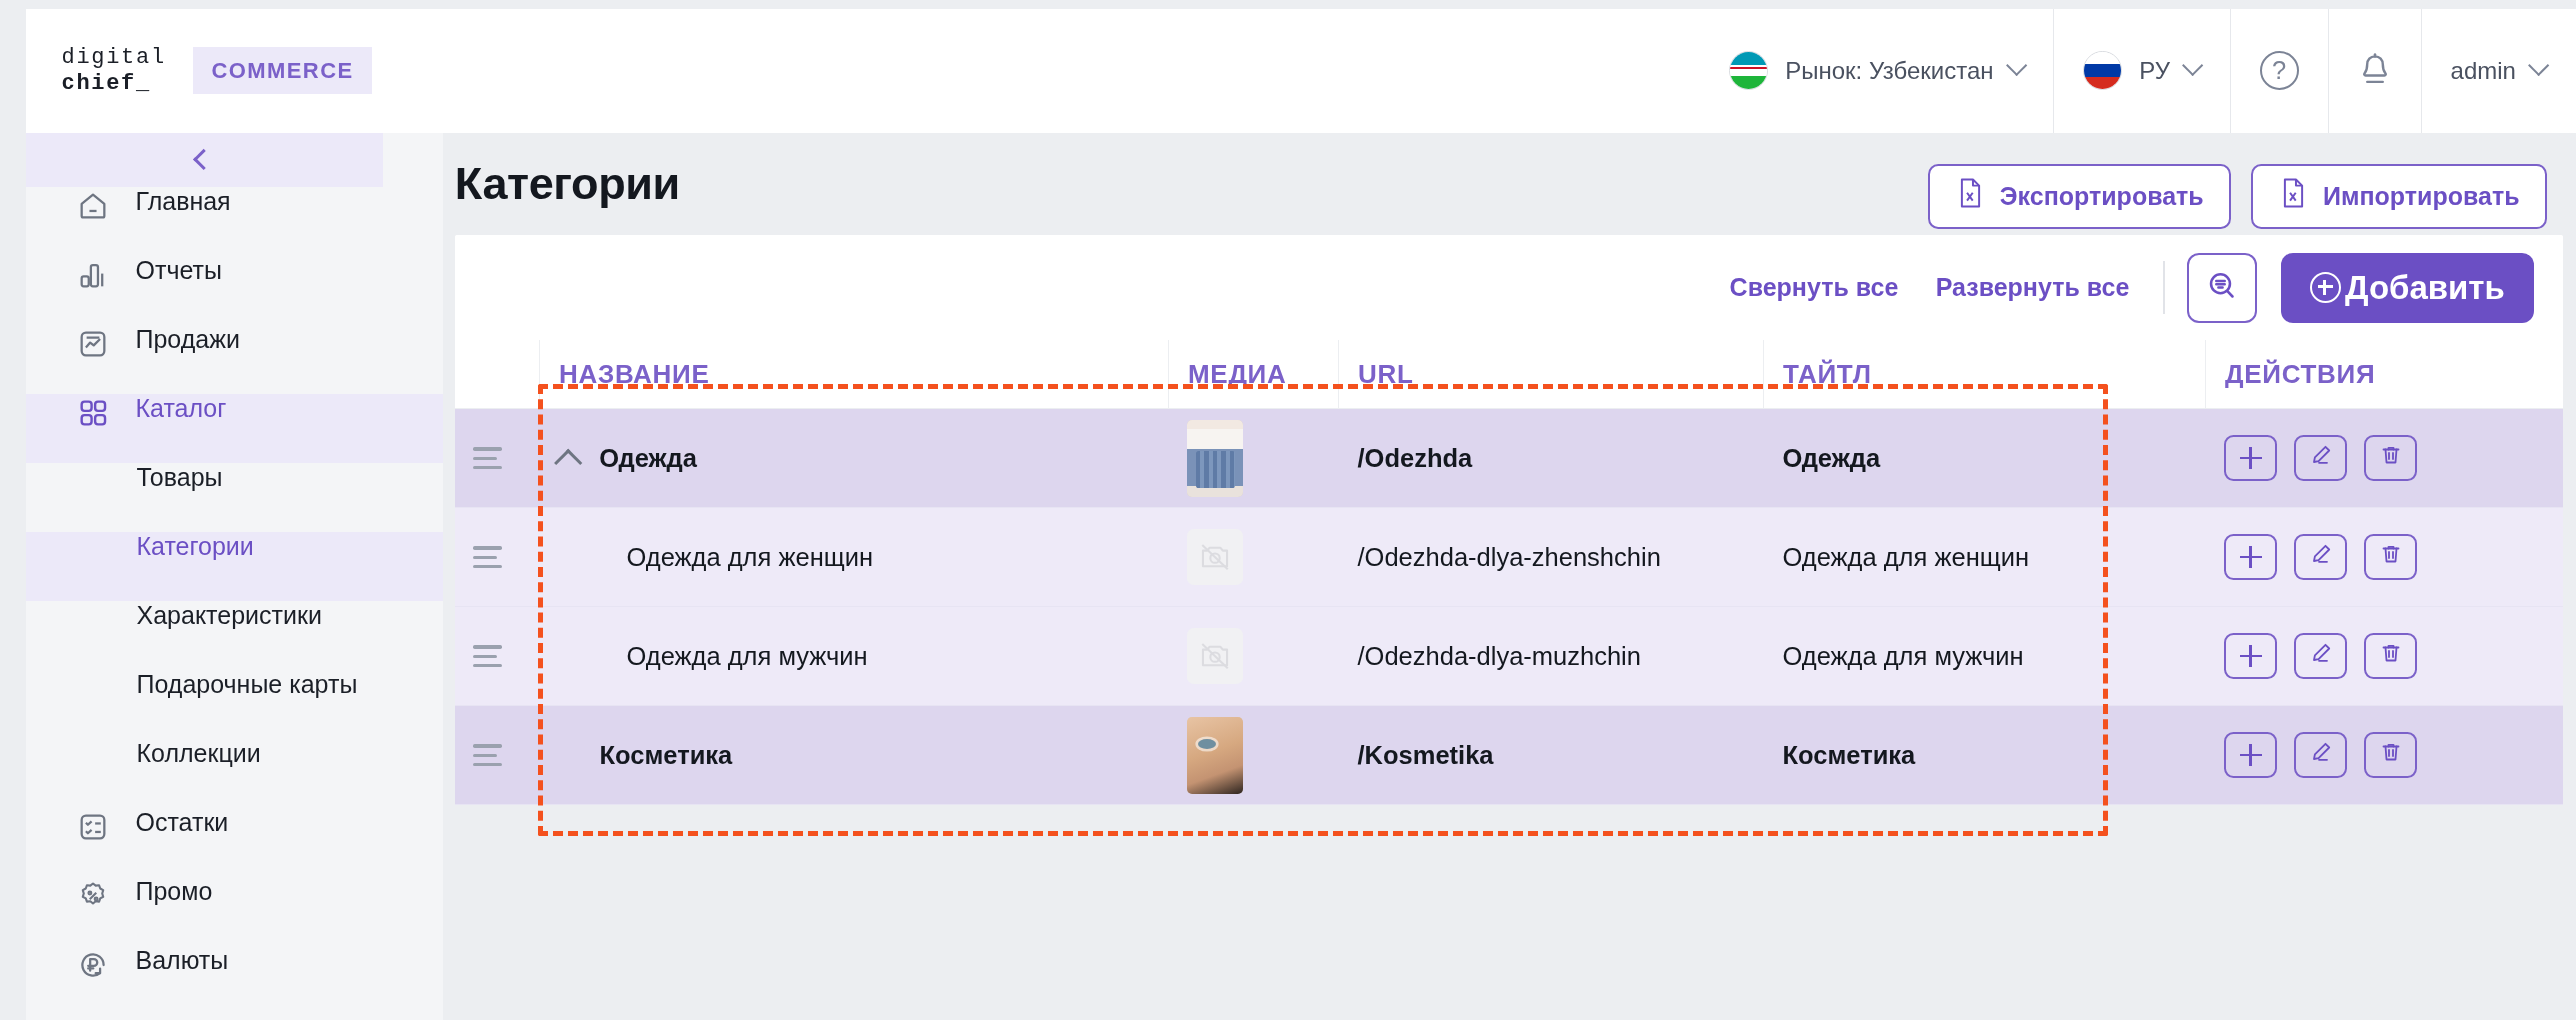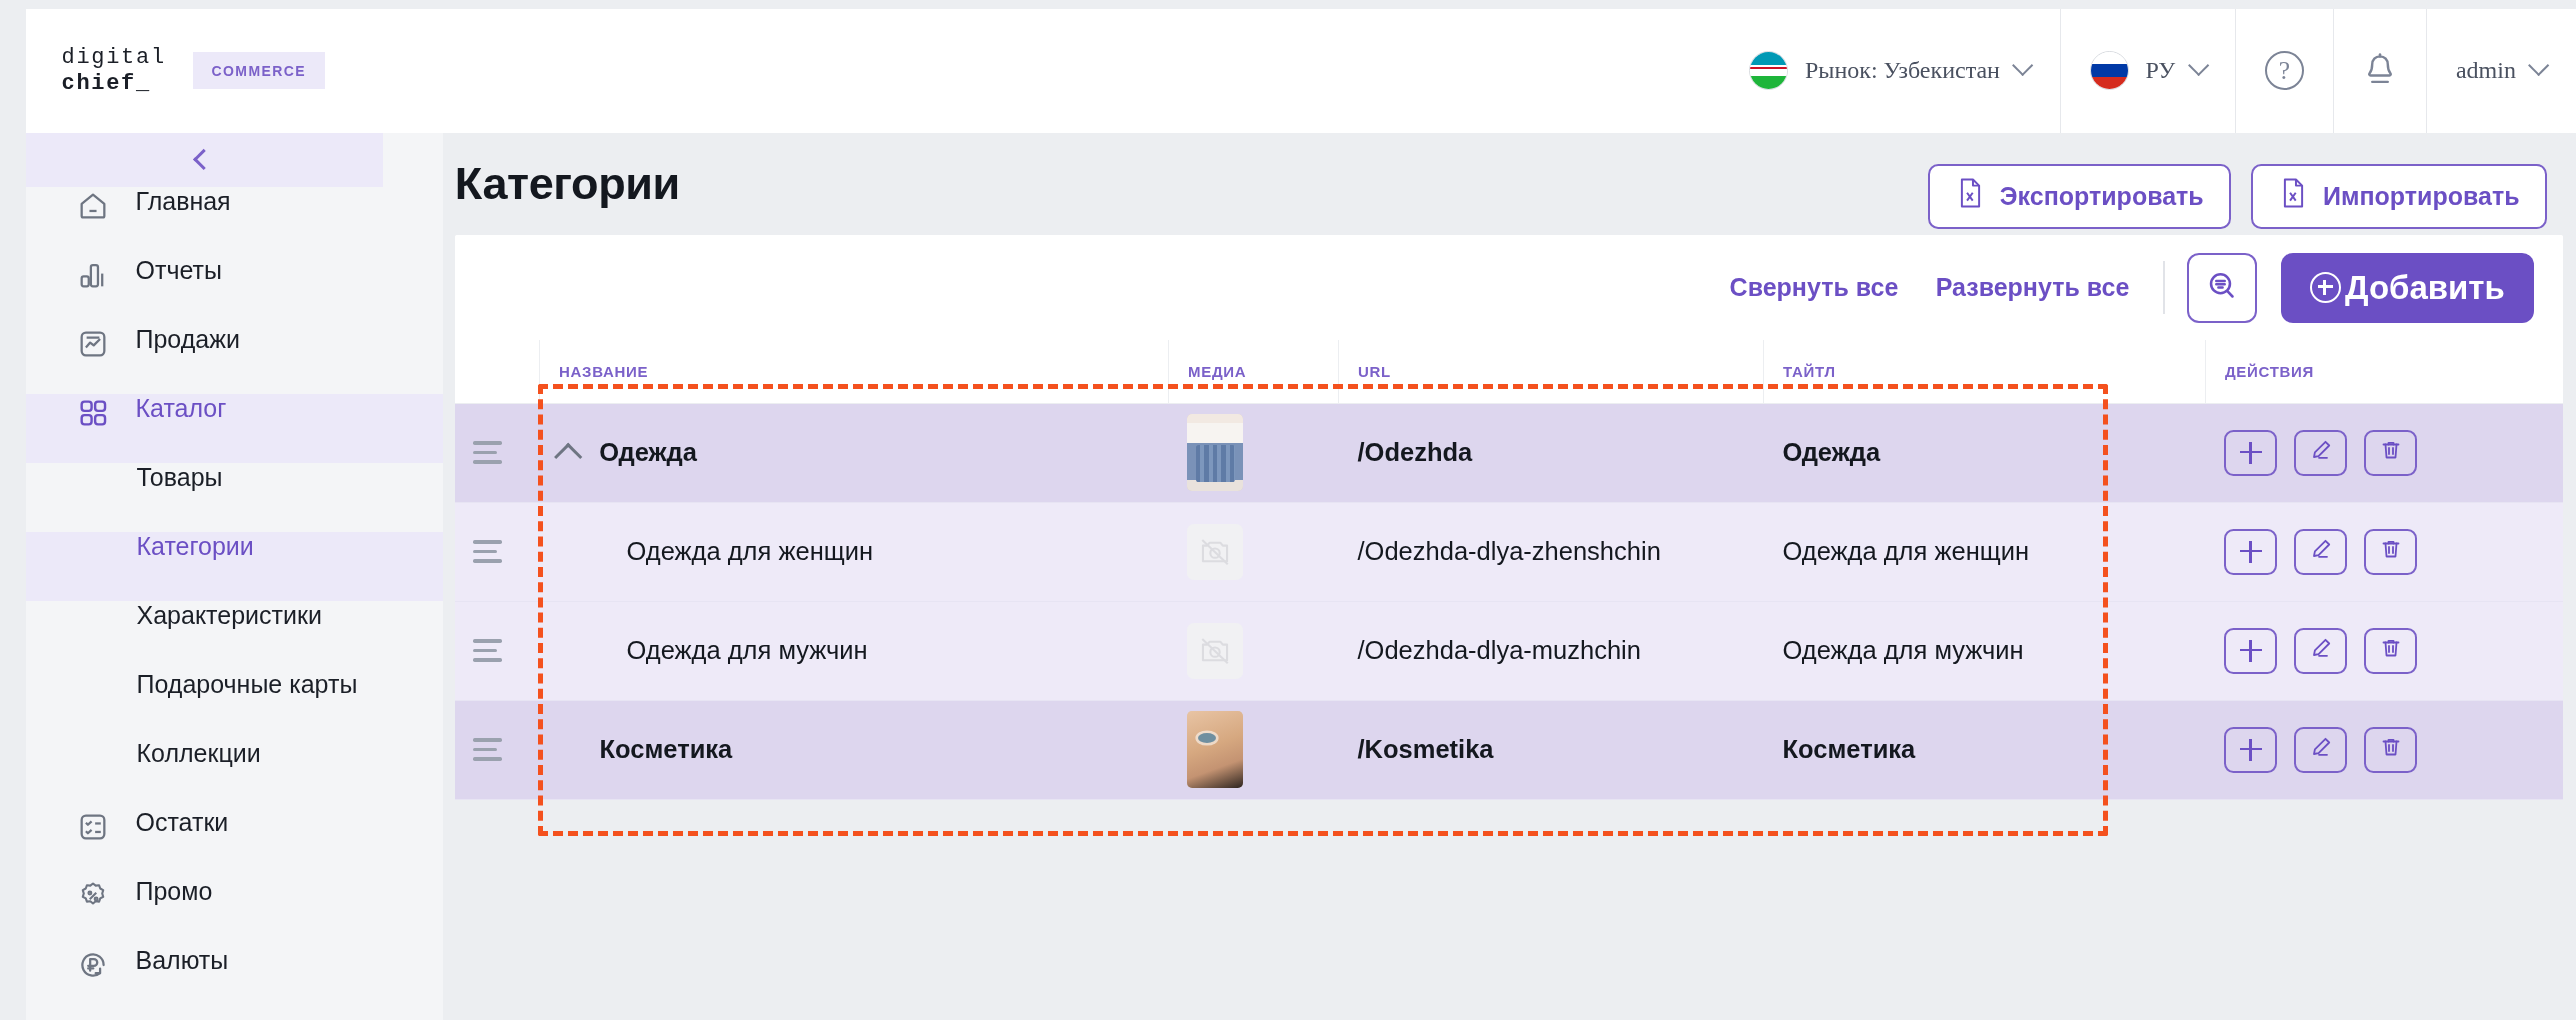--- a/index.html
+++ b/index.html
@@ -21,29 +21,28 @@
   .logo-wrap { display: flex; align-items: center; padding-left: 36px; }
   .logo-text {
     font-family: "Liberation Mono", monospace;
     font-size: 22px; line-height: 25.5px; color: #1b1f27; letter-spacing: 1.7px;
   }
   .logo-text .l1 { display: block; font-weight: 400; }
   .logo-text .l2 { display: block; font-weight: 700; }
   .badge-commerce {
     margin-left: 27px;
     background: #ece9f9; color: #7b61c9;
-    font-size: 14px; font-weight: 700; letter-spacing: 1.4px;
+    font-size: 22px; font-weight: 700; letter-spacing: 1.4px;
     padding: 10.2px 18.7px;
   }
   .top-right { margin-left: auto; display: flex; align-items: stretch; height: 124px; }
   .top-cell {
     display: flex; align-items: center; justify-content: center;
     padding: 0 29px; color: #4a5160; font-size: 24px;
     border-left: 0.9px solid #e6e8ec;
-    font-family: Liberation Serif, serif;
   }
   .top-cell.no-border { border-left: none; }
   .flag {
     width: 39px; height: 39px; border-radius: 50%;
     margin-right: 17px; overflow: hidden; position: relative;
     border: 0.9px solid #d8dbe0; flex: none;
   }
   .flag-uz::before { content:""; position:absolute; inset:0;
     background: linear-gradient(180deg,#0099b5 0 34%,#ffffff 34% 40%,#ce1126 40% 46%,#ffffff 46% 66%,#1eb53a 66% 100%); }
   .flag-ru::before { content:""; position:absolute; inset:0;
@@ -130,21 +129,21 @@
   }
   .plus-circle::before, .plus-circle::after {
     content:""; position:absolute; background:#fff;
   }
   .plus-circle::before { left: 6px; right: 6px; top: 11px; height: 3.4px; }
   .plus-circle::after  { top: 6px; bottom: 6px; left: 11px; width: 3.4px; }
 
   
   table.cat { width: 100%; border-collapse: collapse; table-layout: fixed; }
   table.cat th {
-    text-align: left; font-size: 15px; font-weight: 700; letter-spacing: 0.7px;
+    text-align: left; font-size: 26px; font-weight: 700; letter-spacing: 0.7px;
     color: #7b61c9; padding: 18.7px 0 18.7px 18.7px; height: 63px;
     border-left: 1.7px solid #eceef1; border-bottom: 1.7px solid #eceef1;
     background: #ffffff;
   }
   table.cat th.first { border-left: none; padding-left: 18.7px; }
   table.cat td {
     font-size: 25.5px; color: #14181f; padding: 0 0 0 18.7px; height: 99px;
     vertical-align: middle; border-bottom: 0.9px solid #e7e4f3;
   }
   tr.lvl0 td { background: #ddd6ee; font-weight: 700; }

